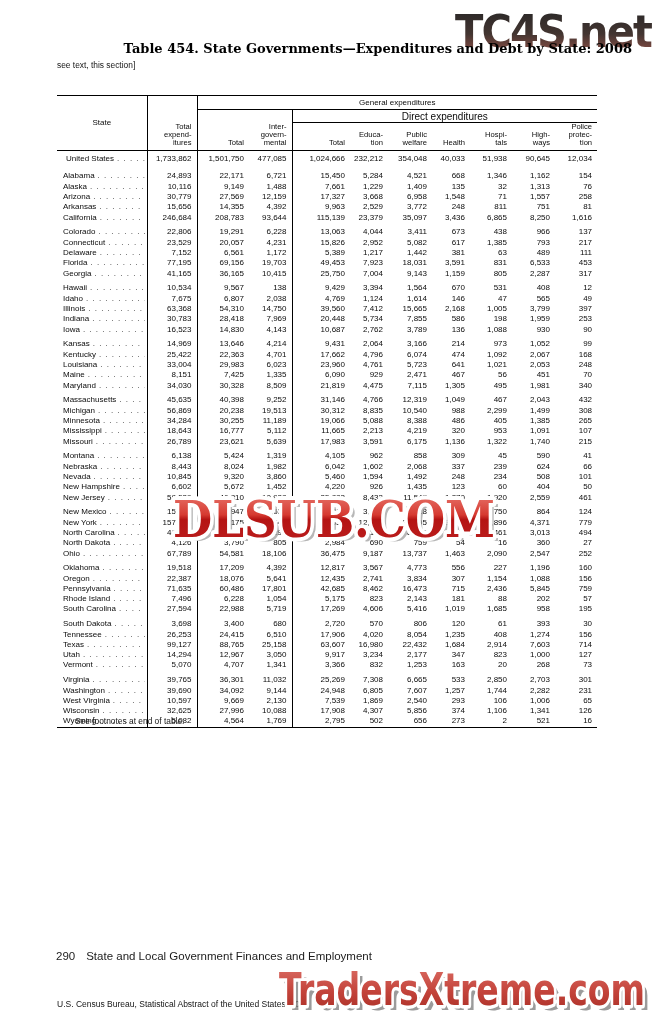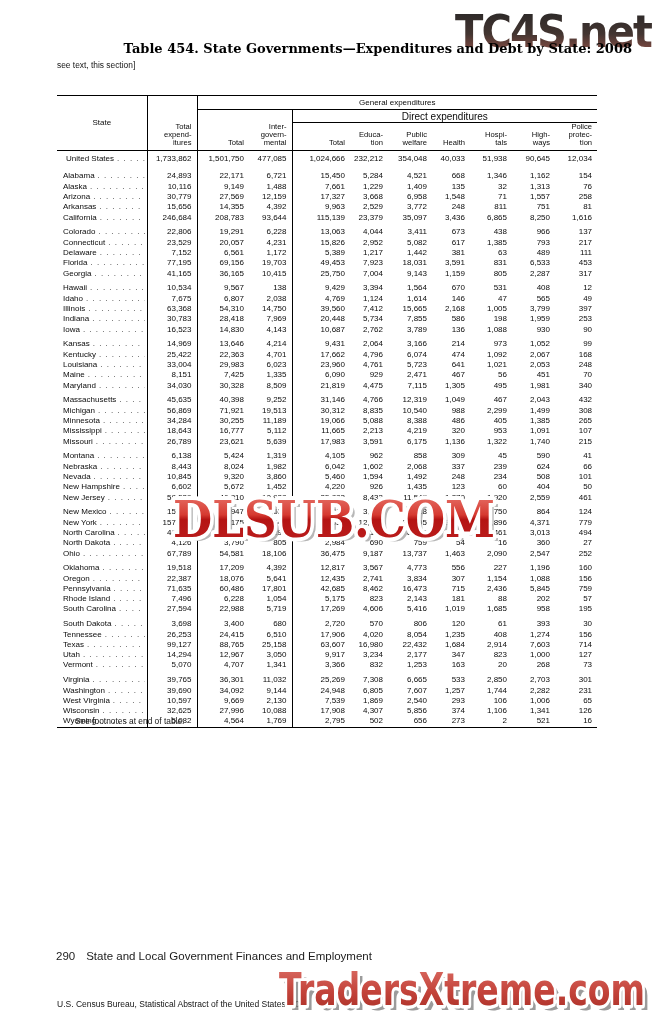--- a/index.html
+++ b/index.html
@@ -504,21 +504,21 @@
             <td class="n">432</td>
           </tr>
           <tr>
             <td class="s">
               <span class="s-inner">
                 <span class="sn">Michigan</span>
                 <span class="ld">. . . . . . . . . . . . . . . . . . . . . . . .</span>
               </span>
             </td>
             <td class="n b1">56,869</td>
-            <td class="n b2">71,921</td>
+            <td class="n b2">20,238</td>
             <td class="n">19,513</td>
             <td class="n b3">30,312</td>
             <td class="n">8,835</td>
             <td class="n">10,540</td>
             <td class="n">988</td>
             <td class="n">2,299</td>
             <td class="n">1,499</td>
             <td class="n">308</td>
           </tr>
           <tr>

